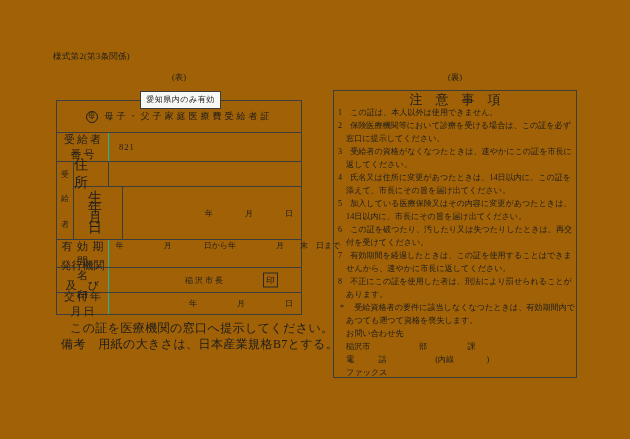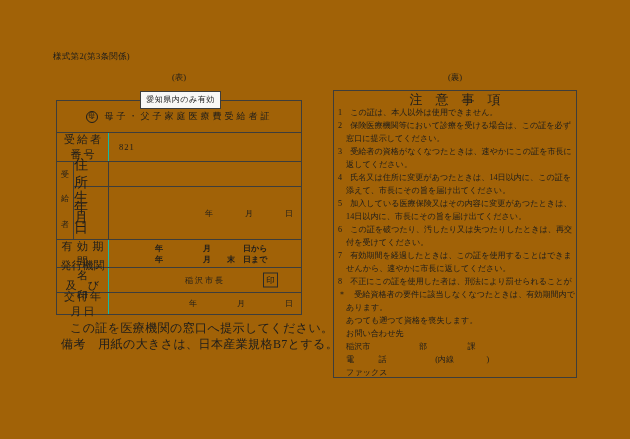--- a/index.html
+++ b/index.html
@@ -44,31 +44,31 @@
   .r-number { height:29px; }
   .num-value { padding-left:10px; font-size:8.5px; letter-spacing:1px; }
   .group { height:78px; }
   .gcol {
     width:17px; border-right:1px solid #3d3d3b; flex:0 0 auto;
     display:flex; flex-direction:column;
   }
   .gchar { display:flex; align-items:center; justify-content:center; font-size:8px; }
   .gsub { flex:1; display:flex; flex-direction:column; min-width:0; }
   .subrow { display:flex; border-bottom:1px solid #3d3d3b; }
-  .subrow.last { border-bottom:none; }
+  .subrow.last { border-bottom:none;margin-left:14px; }
   .h25 { height:25px; } .h23 { height:23px; } .h30 { height:30px; flex:1; }
   .slabel {
     width:35px; border-right:1px solid #3d3d3b; flex:0 0 auto;
     display:flex; align-items:center; justify-content:center; font-size:14px;
   }
   .two-line { flex-direction:column; line-height:10px; }
   .pre { white-space:pre; }
   .right-align { justify-content:flex-end; padding-right:8px; }
   .r-validity { height:28px; }
-  .validity-value { flex-direction:column; align-items:flex-start; justify-content:center; padding-left:46px; line-height:11px;font-weight:bold; }
+  .validity-value { align-items:flex-start; justify-content:center; padding-left:46px; line-height:11px; }
   .r-issuer { height:25px; }
   .issuer-value { justify-content:center; position:relative; letter-spacing:2px; }
   .seal {
     position:absolute; right:23px; top:50%; transform:translateY(-50%);
     width:15px; height:15px; border:1px solid #2a2a2a; letter-spacing:0;
     display:flex; align-items:center; justify-content:center; font-size:8.5px;
   }
   .r-issued { height:21px; border-bottom:none; }
 
   .note { font-size:12px; letter-spacing:.4px; }
@@ -163,22 +163,22 @@
     <div class="nline">　返してください。</div>
     <div class="nline">4　氏名又は住所に変更があつたときは、14日以内に、この証を</div>
     <div class="nline">　添えて、市長にその旨を届け出てください。</div>
     <div class="nline">5　加入している医療保険又はその内容に変更があつたときは、</div>
     <div class="nline">　14日以内に、市長にその旨を届け出てください。</div>
     <div class="nline">6　この証を破つたり、汚したり又は失つたりしたときは、再交</div>
     <div class="nline">　付を受けてください。</div>
     <div class="nline">7　有効期間を経過したときは、この証を使用することはできま</div>
     <div class="nline">　せんから、速やかに市長に返してください。</div>
     <div class="nline">8　不正にこの証を使用した者は、刑法により罰せられることが</div>
+    <div class="nline">　あります。</div>
     <div class="nline">＊　受給資格者の要件に該当しなくなつたときは、有効期間内で</div>
-    <div class="nline">　あります。</div>
     <div class="nline">　あつても遡つて資格を喪失します。</div>
     <div class="nline">　お問い合わせ先</div>
     <div class="nline">　稲沢市　　　　　　部　　　　　課</div>
     <div class="nline">　電　　　話　　　　　　(内線　　　　)</div>
     <div class="nline">　ファックス</div>
   </div>
 
 </div>
 
 </body></html>

